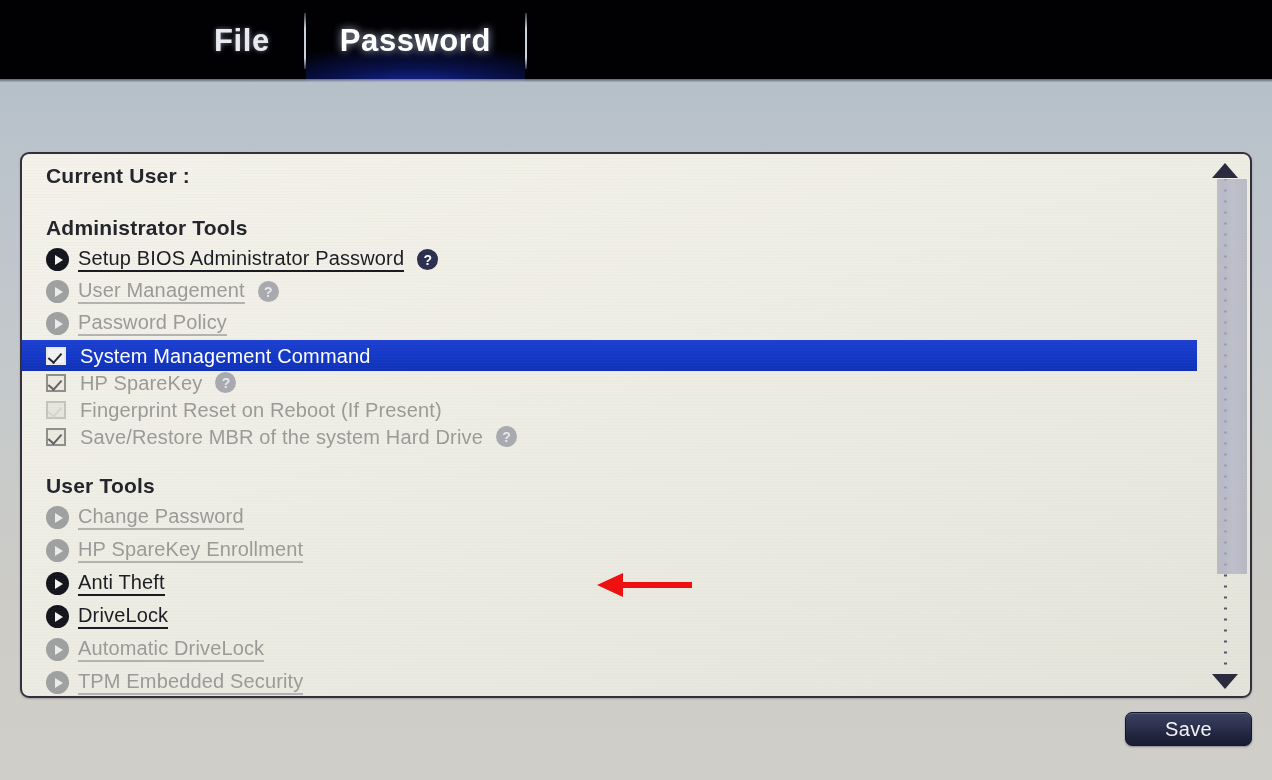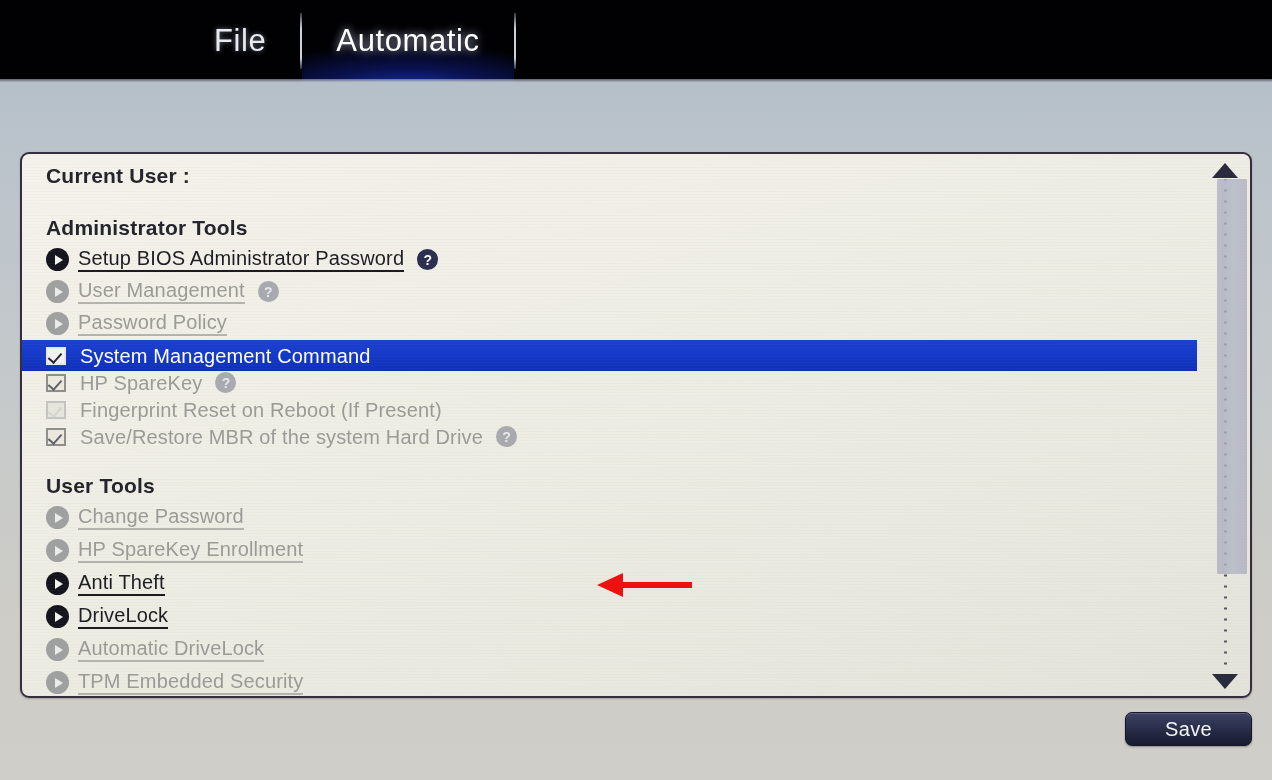--- a/index.html
+++ b/index.html
@@ -61,20 +61,21 @@
   }
   .menu-item {
     position: relative;
     color: #e8eaef;
     font-size: 31px;
     letter-spacing: .6px;
     padding: 0 34px;
     line-height: 82px;
     white-space: nowrap;
     text-shadow: 0 0 5px rgba(200,210,230,.55);
+    font-weight: bold;
   }
   .menu-item.active {
     color: #ffffff;
     background: radial-gradient(ellipse 120% 90% at 50% 118%,
         rgba(32,60,220,.95) 0%,
         rgba(18,34,150,.52) 38%,
         rgba(6,10,50,0) 72%);
     text-shadow: 0 0 8px rgba(215,225,255,.8);
   }
   .menu-divider {
@@ -333,21 +334,21 @@
 </style>
 </head>
 <body>
 
 <div id="screen">
 
   <div id="menubar">
     <div class="menu-wrap" id="menu-wrap">
         <div class="menu-item">File</div>
         <div class="menu-divider"></div>
-        <div class="menu-item active">Automatic</div>
+        <div class="menu-item active">Password</div>
         <div class="menu-divider"></div>
       </div>
   </div>
 
   <div id="panel">
 
     <div id="panel-inner">
 
       <div class="hdr" id="current-user">Current User :</div>
 

